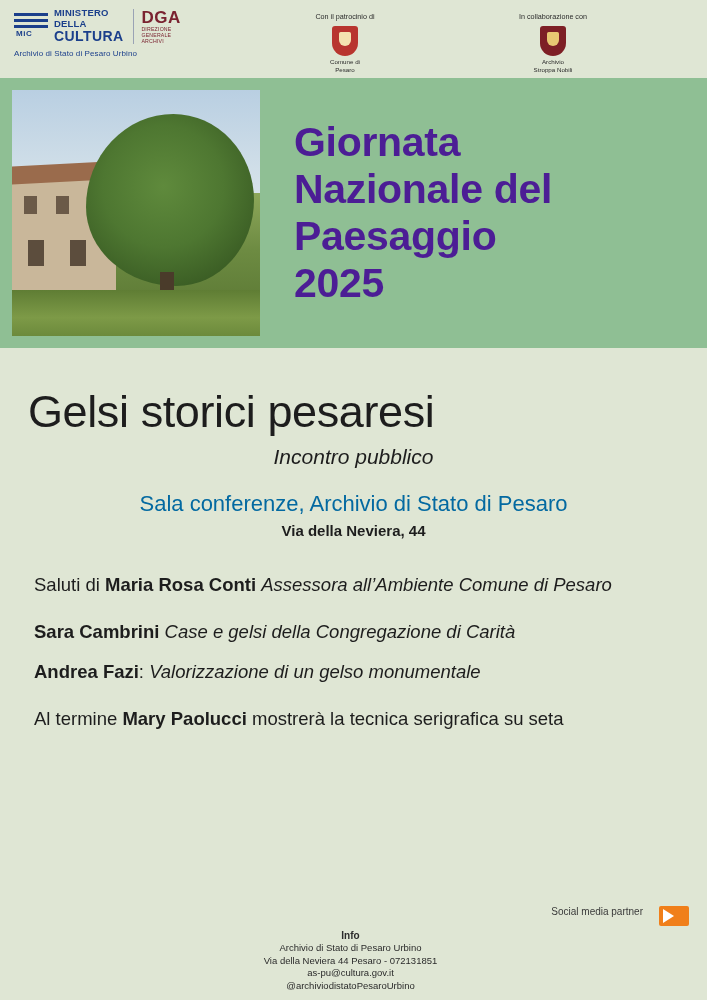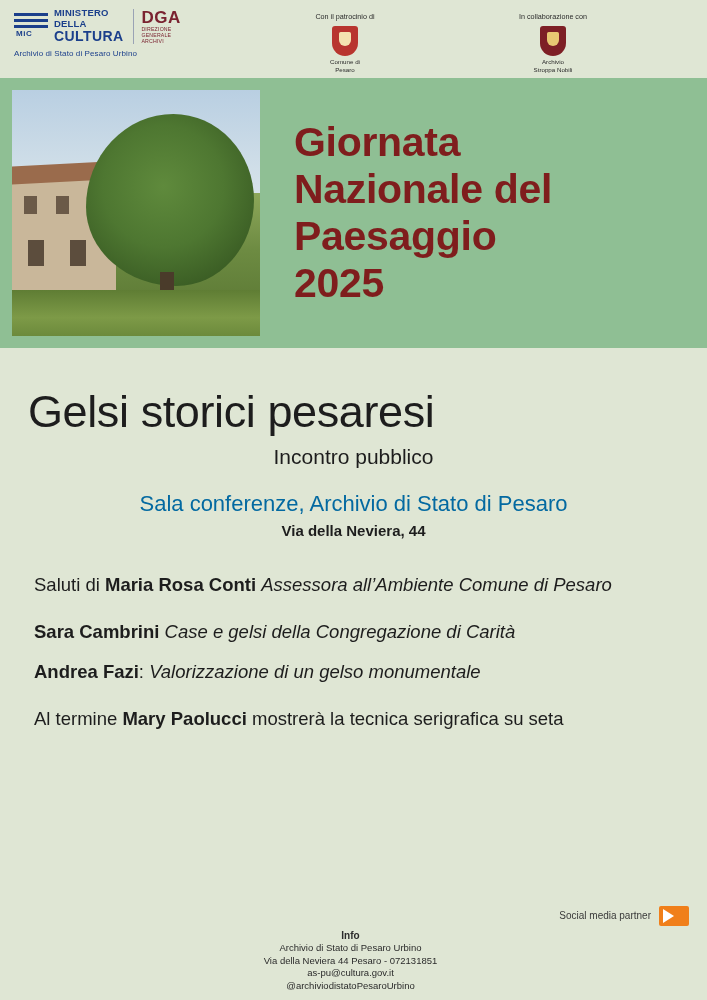--- a/index.html
+++ b/index.html
@@ -211,21 +211,21 @@
     position: absolute;
     left: 0; bottom: 0; width: 100%; height: 46px;
     background: linear-gradient(#5f7d34 0%, #7d9a47 60%, #6c8a3c 100%);
   }
 
   .hero-title {
     margin-left: 34px;
     font-size: 41px;
     line-height: 47px;
     font-weight: bold;
-    color: #7f1d1d;
+    color: #4c1d95;
     letter-spacing: -0.3px;
   }
 
   
   .main {
     padding: 0 28px;
     box-sizing: border-box;
   }
   .big-title {
     text-align: left;
@@ -240,20 +240,21 @@
     font-size: 28px;
     font-weight: bold;
     margin-top: 24px;
     color: #1d1d1d;
   }
   .subtitle {
     text-align: center;
     font-size: 21px;
     margin-top: 7px;
     color: #1d1d1d;
+    font-style: italic;
   }
   .venue {
     text-align: center;
     font-size: 22px;
     margin-top: 22px;
     color: #0369a1;
   }
   .address {
     text-align: center;
     font-size: 15px;
@@ -280,23 +281,22 @@
   .footer {
     position: absolute;
     left: 0;
     bottom: 0;
     width: 100%;
     padding: 0 18px 8px 18px;
     box-sizing: border-box;
   }
   .social-row {
     display: flex;
-    align-items: center;
     justify-content: flex-end;
-    gap: 8px;
+    gap: 16px;
     margin-bottom: 4px;
   }
   .social-label {
     font-size: 10px;
     color: #3a3a3a;
   }
   .social-logo {
     width: 30px;
     height: 20px;
     background: #f07f1a;

